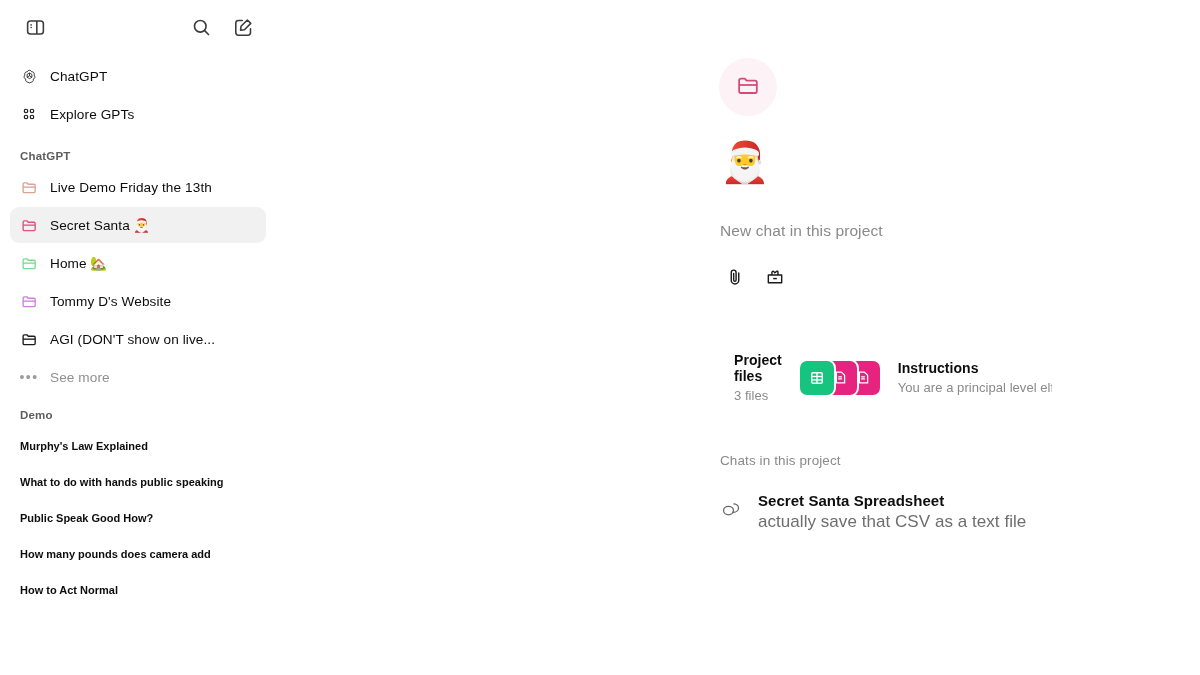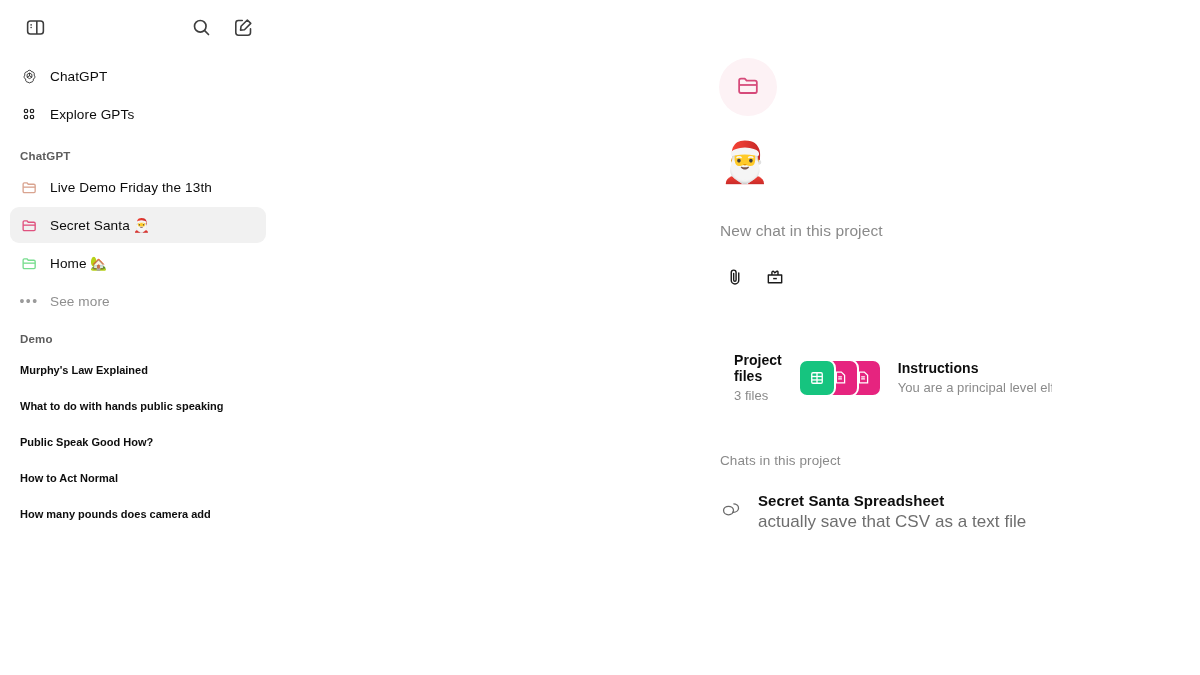--- a/index.html
+++ b/index.html
@@ -257,34 +257,52 @@
       <div class="sb-row">
         <span class="ico">
           <svg width="17" height="17" viewBox="0 0 24 24" fill="none" stroke="#77dd8e" stroke-width="1.9" stroke-linejoin="round">
             <path d="M3 7.2a1.8 1.8 0 0 1 1.8-1.8h3.6l1.8 2h8A1.8 1.8 0 0 1 20 9.2v8.4a1.6 1.6 0 0 1-1.6 1.6H4.6A1.6 1.6 0 0 1 3 17.6z"></path>
             <line x1="3" y1="11.5" x2="20" y2="11.5"></line>
           </svg>
         </span>
         <span class="lbl">Home 🏡</span>
       </div>
 
-
+      <div class="sb-row">
+        <span class="ico">
+          <svg width="17" height="17" viewBox="0 0 24 24" fill="none" stroke="#cf7ee0" stroke-width="1.9" stroke-linejoin="round">
+            <path d="M3 7.2a1.8 1.8 0 0 1 1.8-1.8h3.6l1.8 2h8A1.8 1.8 0 0 1 20 9.2v8.4a1.6 1.6 0 0 1-1.6 1.6H4.6A1.6 1.6 0 0 1 3 17.6z"></path>
+            <line x1="3" y1="11.5" x2="20" y2="11.5"></line>
+          </svg>
+        </span>
+        <span class="lbl">Tommy D's Website</span>
+      </div>
+
+      <div class="sb-row">
+        <span class="ico">
+          <svg width="17" height="17" viewBox="0 0 24 24" fill="none" stroke="#1a1a1a" stroke-width="1.9" stroke-linejoin="round">
+            <path d="M3 7.2a1.8 1.8 0 0 1 1.8-1.8h3.6l1.8 2h8A1.8 1.8 0 0 1 20 9.2v8.4a1.6 1.6 0 0 1-1.6 1.6H4.6A1.6 1.6 0 0 1 3 17.6z"></path>
+            <line x1="3" y1="11.5" x2="20" y2="11.5"></line>
+          </svg>
+        </span>
+        <span class="lbl">AGI (DON'T show on live...</span>
+      </div>
 
       <div class="sb-row">
         <span class="ico dots-ico">•••</span>
         <span class="lbl sb-more">See more</span>
       </div>
 
       <div class="sb-section-title sb-gap-top">Demo</div>
 
       <div class="chat-row">Murphy's Law Explained</div>
       <div class="chat-row">What to do with hands public speaking</div>
       <div class="chat-row">Public Speak Good How?</div>
+      <div class="chat-row">How many pounds does camera add</div>
       <div class="chat-row">How to Act Normal</div>
-      <div class="chat-row">How many pounds does camera add</div>
 
     </div>
   </aside>
 
   <main class="main">
     <div class="main-inner">
 
       <div class="proj-badge">
         <span>
           <svg width="25" height="25" viewBox="0 0 24 24" fill="none" stroke="#d64a7a" stroke-width="1.7" stroke-linejoin="round">

